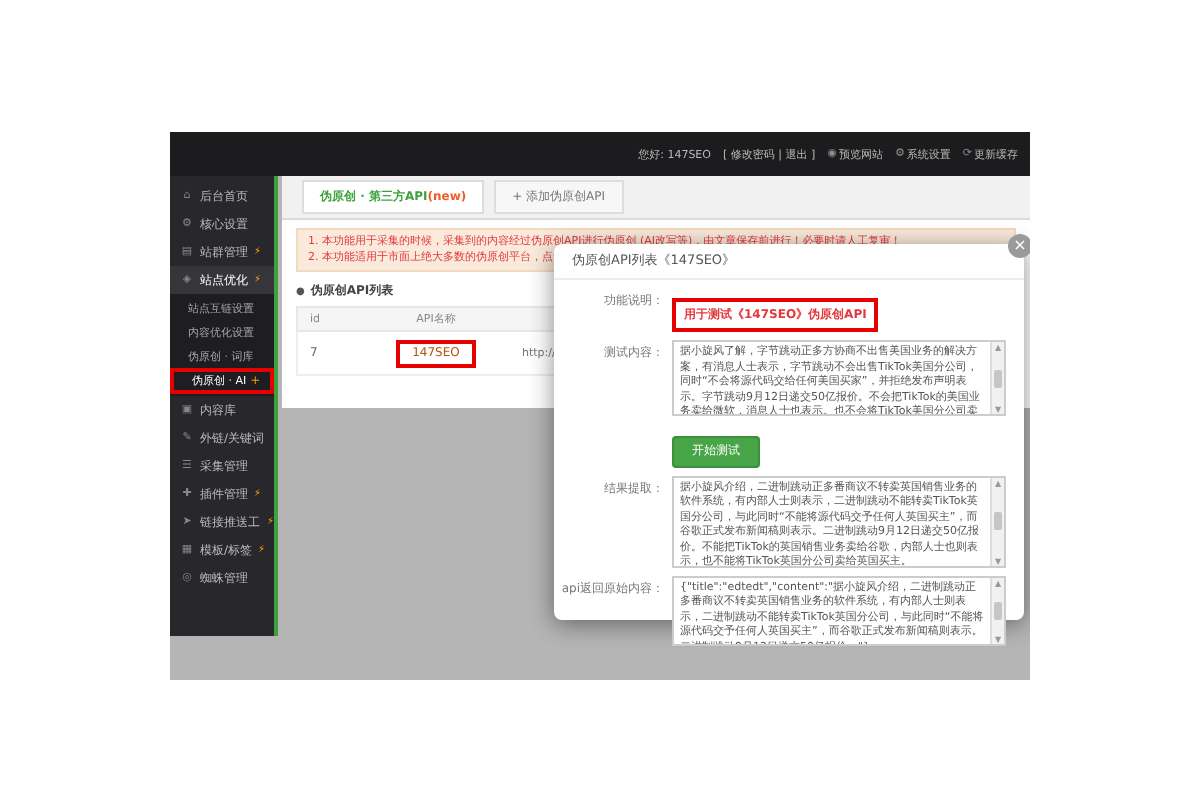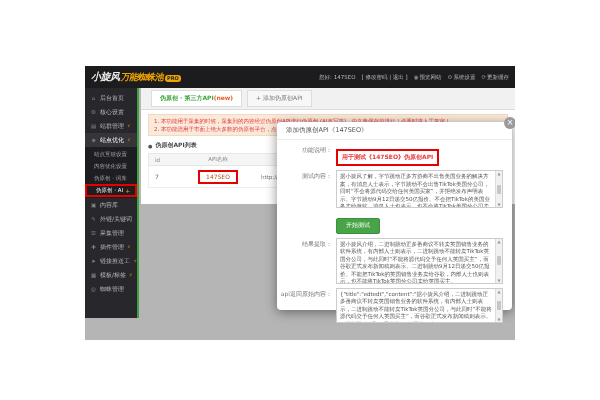--- a/index.html
+++ b/index.html
@@ -83,25 +83,20 @@
   .btn{display:inline-block;background:#47a447;color:#fff;font-size:6px;padding:2.5px 9px;
        border-radius:2px;cursor:pointer;border:1px solid #3d8f3d;}
 </style>
 </head>
 <body>
 
 <div class="stage">
   <div class="app">
 
     <div class="hdr">
-      <div class="logo">
-        <span class="logo-main">小旋风</span>
-        <span class="logo-accent">万能蜘蛛池</span>
-        <span class="logo-badge">PRO</span>
-      </div>
       <div class="hdr-right">
         <span>您好: 147SEO</span>
         <span class="hdr-link">[ 修改密码 | 退出 ]</span>
         <span class="hdr-act">
           <span class="ic">◉</span>
           <span>预览网站</span>
         </span>
         <span class="hdr-act">
           <span class="ic">⚙</span>
           <span>系统设置</span>
@@ -210,21 +205,21 @@
             <span class="c-name">
               <span class="namebox">147SEO</span>
             </span>
             <span class="c-url">http://rewrite.guangsuseo.c</span>
           </div>
         </div>
       </div>
 
       <div class="modal">
         <div class="mclose">×</div>
-        <div class="mtitle">添加伪原创API《147SEO》</div>
+        <div class="mtitle">伪原创API列表《147SEO》</div>
         <div class="mbody">
 
           <div class="frow">
             <span class="flabel">功能说明：</span>
             <span class="fval">
               <span class="redbox">用于测试《147SEO》伪原创API</span>
             </span>
           </div>
 
           <div class="frow">

